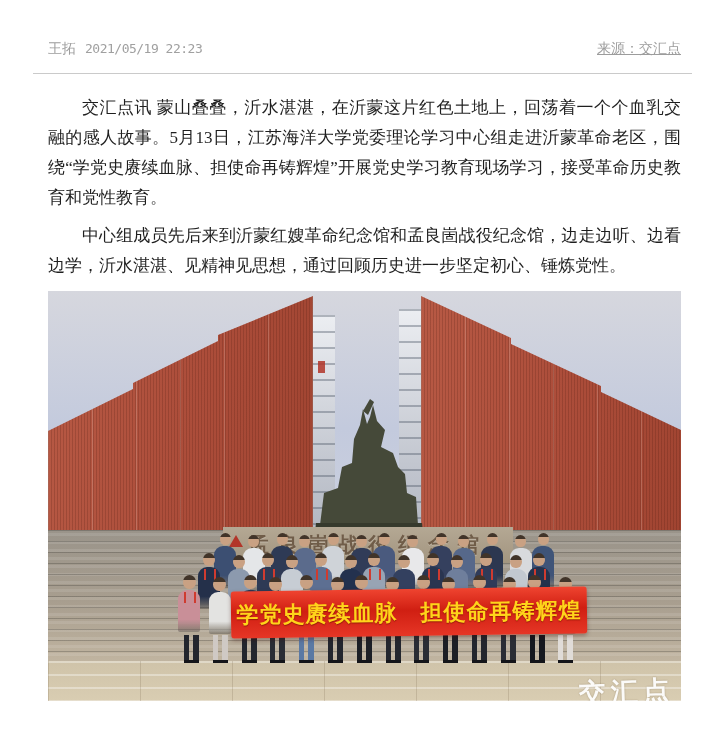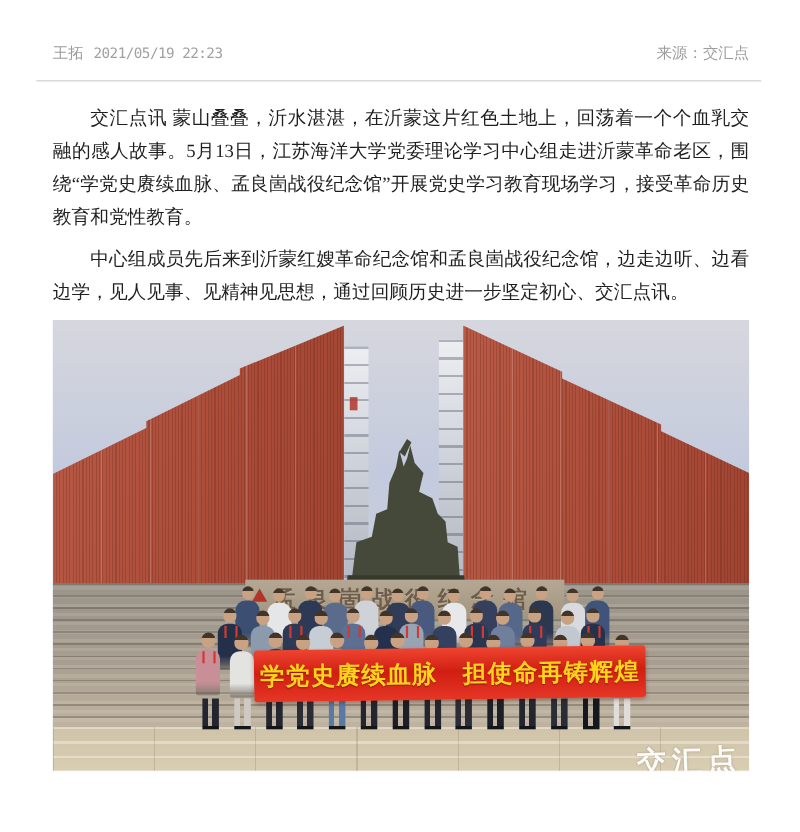--- a/index.html
+++ b/index.html
@@ -6,21 +6,21 @@
   body{width:727px;height:756px;overflow:hidden;font-family:"Liberation Sans","DejaVu Sans",sans-serif;}
   .page{box-sizing:border-box;width:727px;height:756px;padding:18px 46px 0 48px;background:#fff;}
 
   .title{margin:0;font-size:20px;line-height:32px;font-weight:700;color:#1b1b1b;letter-spacing:1px;
          font-family:"Liberation Sans","DejaVu Sans",sans-serif;}
 
   .meta{display:flex;justify-content:space-between;align-items:baseline;margin-top:22px;color:#9c9c9c;}
   .meta-left{display:flex;align-items:baseline;gap:9px;}
   .author{font-size:14px;color:#9c9c9c;font-family:"Liberation Serif","DejaVu Serif",serif;}
   .ptime{font-size:13px;color:#a0a0a0;font-family:"DejaVu Sans Mono","Liberation Mono",monospace;letter-spacing:-0.5px;}
-  .source{font-size:14px;color:#9c9c9c;font-family:"Liberation Serif","DejaVu Serif",serif;}
+  .source{font-size:14px;color:#9c9c9c;font-family:"Liberation Serif","DejaVu Serif",serif;text-decoration:underline;}
 
   .rule{border:0;border-top:1px solid #cacaca;margin:15px -11px 0 -15px;}
 
   .body-copy p{margin:0;font-size:17px;line-height:30px;color:#1f1f1f;text-indent:2em;text-align:justify;
                font-family:"Liberation Serif","DejaVu Serif",serif;}
   .body-copy p.p1{margin-top:19px;}
   .body-copy p.p2{margin-top:8px;}
 
   
   .photo{position:relative;margin:10px 0 0 0;width:633px;height:410px;overflow:hidden;background:#c5cbdb;}
@@ -98,22 +98,22 @@
     <div class="meta-left">
       <span class="author">王拓</span>
       <span class="ptime">2021/05/19 22:23</span>
     </div>
     <div class="source">来源：交汇点</div>
   </div>
 
   <hr class="rule">
 
   <div class="body-copy">
-    <p class="p1">交汇点讯 蒙山叠叠，沂水湛湛，在沂蒙这片红色土地上，回荡着一个个血乳交融的感人故事。5月13日，江苏海洋大学党委理论学习中心组走进沂蒙革命老区，围绕“学党史赓续血脉、孟良崮战役纪念馆”开展党史学习教育现场学习，接受革命历史教育和党性教育。</p>
-    <p class="p2">中心组成员先后来到沂蒙红嫂革命纪念馆和孟良崮战役纪念馆，边走边听、边看边学，见人见事、见精神见思想，通过回顾历史进一步坚定初心、交汇点讯。</p>
+    <p class="p1">交汇点讯 蒙山叠叠，沂水湛湛，在沂蒙这片红色土地上，回荡着一个个血乳交融的感人故事。5月13日，江苏海洋大学党委理论学习中心组走进沂蒙革命老区，围绕“学党史赓续血脉、担使命再铸辉煌”开展党史学习教育现场学习，接受革命历史教育和党性教育。</p>
+    <p class="p2">中心组成员先后来到沂蒙红嫂革命纪念馆和孟良崮战役纪念馆，边走边听、边看边学，沂水湛湛、见精神见思想，通过回顾历史进一步坚定初心、锤炼党性。</p>
   </div>
 
   <figure class="photo">
     <div class="sky"></div>
 
     <div class="bldg bldg-left"></div>
     <div class="bldg bldg-right"></div>
 
     <div class="truss truss-left"></div>
     <div class="truss truss-right"></div>

